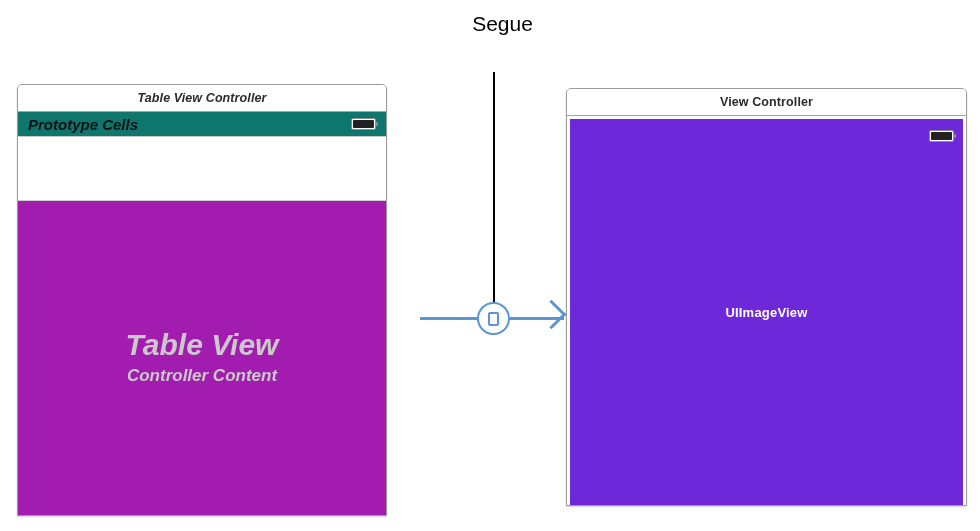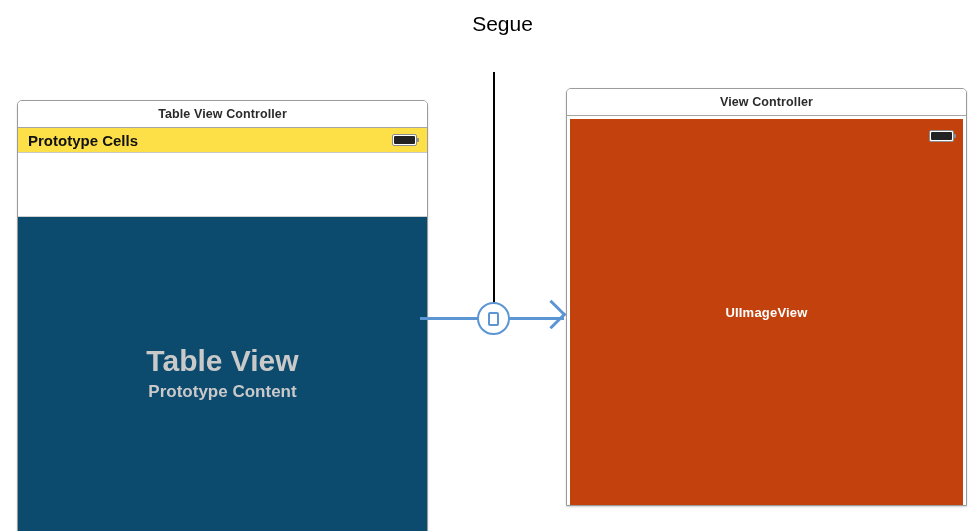--- a/index.html
+++ b/index.html
@@ -46,31 +46,32 @@
     position: absolute;
     top: 27px;
     left: 0;
     right: 0;
     bottom: 0;
   }
 
   
   #scene-table {
     left: 17px;
-    top: 100px;
-    width: 411px;
+    top: 84px;
+    width: 370px;
     height: 432px;
+    font-style: italic;
   }
   .tv-section-header {
     position: absolute;
     top: 0;
     left: 0;
     right: 0;
     height: 25px;
-    background: #fde047;
+    background: #0f766e;
     border-bottom: 1px solid #c9c9c9;
     display: flex;
     align-items: center;
     padding: 0 10px;
     box-sizing: border-box;
   }
   .tv-section-title {
     font-size: 15px;
     font-weight: bold;
     color: #111111;
@@ -133,21 +134,21 @@
     font-size: 17px;
     color: #333333;
   }
 
   .tv-content {
     position: absolute;
     left: 0;
     right: 0;
     top: 88px;
     bottom: 0;
-    background: #0c4a6e;
+    background: #a21caf;
     border-top: 1px solid #d0d0d0;
   }
   .tv-placeholder {
     position: absolute;
     left: 0;
     right: 0;
     top: 50%;
     transform: translateY(-52%);
     text-align: center;
     user-select: none;
@@ -171,21 +172,21 @@
     top: 88px;
     width: 401px;
     height: 418px;
   }
   .imageview {
     position: absolute;
     left: 3px;
     top: 3px;
     right: 3px;
     bottom: 0;
-    background: #c2410c;
+    background: #6d28d9;
   }
   .imageview-label {
     position: absolute;
     left: 0;
     right: 0;
     top: 50%;
     transform: translateY(-50%);
     text-align: center;
     font-size: 13px;
     font-weight: bold;
@@ -274,21 +275,21 @@
 
     <div class="tv-section-header">
       <span class="tv-section-title">Prototype Cells</span>
       <span class="battery"></span>
     </div>
 
 
     <div class="tv-content">
       <div class="tv-placeholder">
         <div class="tv-placeholder-main">Table View</div>
-        <div class="tv-placeholder-sub">Prototype Content</div>
+        <div class="tv-placeholder-sub">Controller Content</div>
       </div>
     </div>
 
   </div>
 </div>
 
 <div class="segue-caption">
   <div>Segue</div>
 </div>
 <div class="segue-leader"></div>

